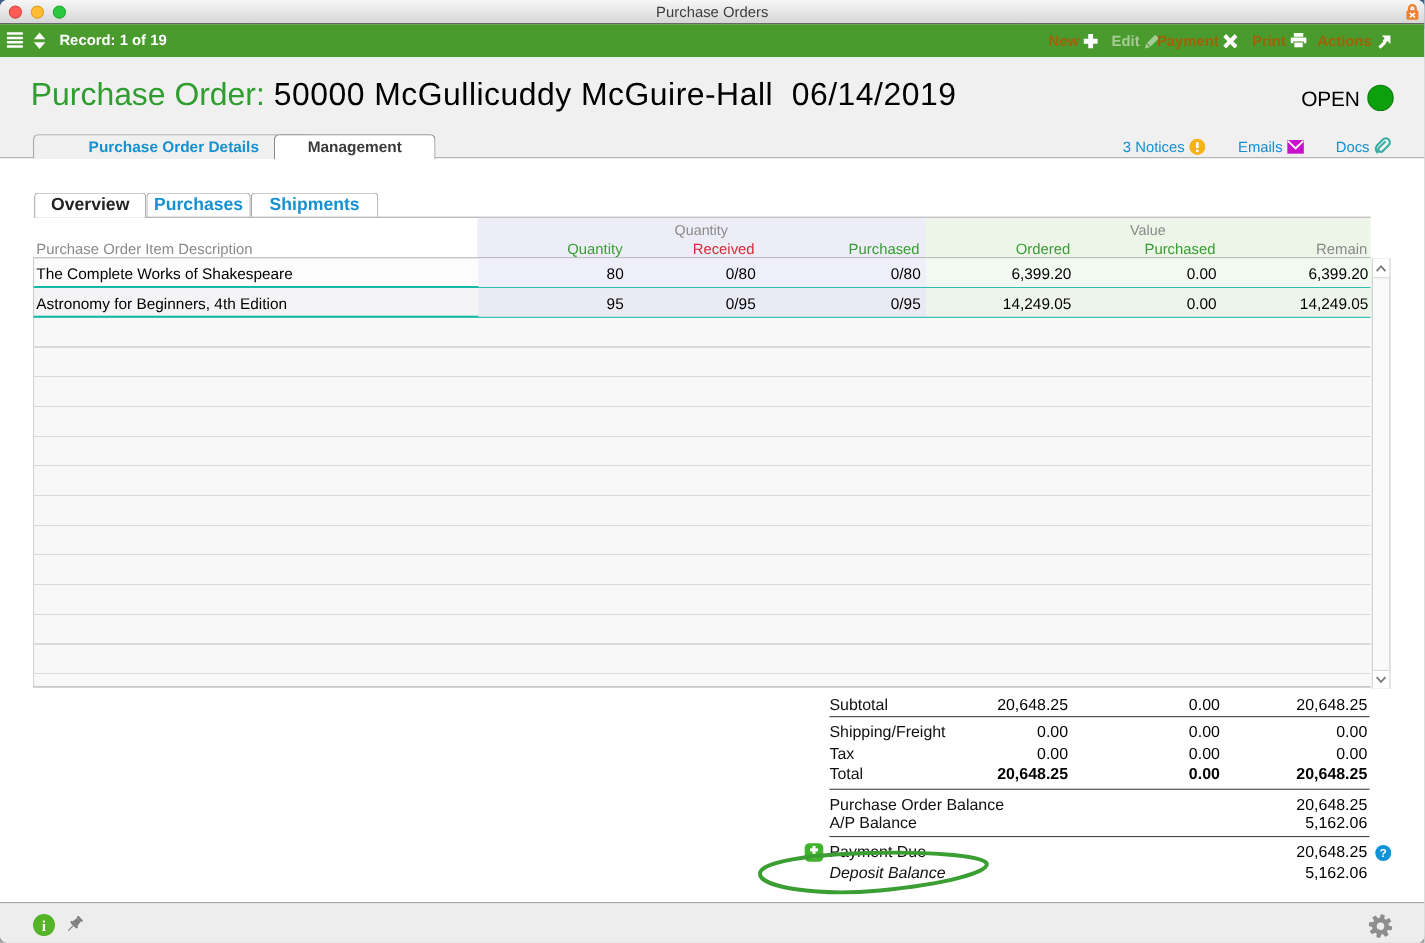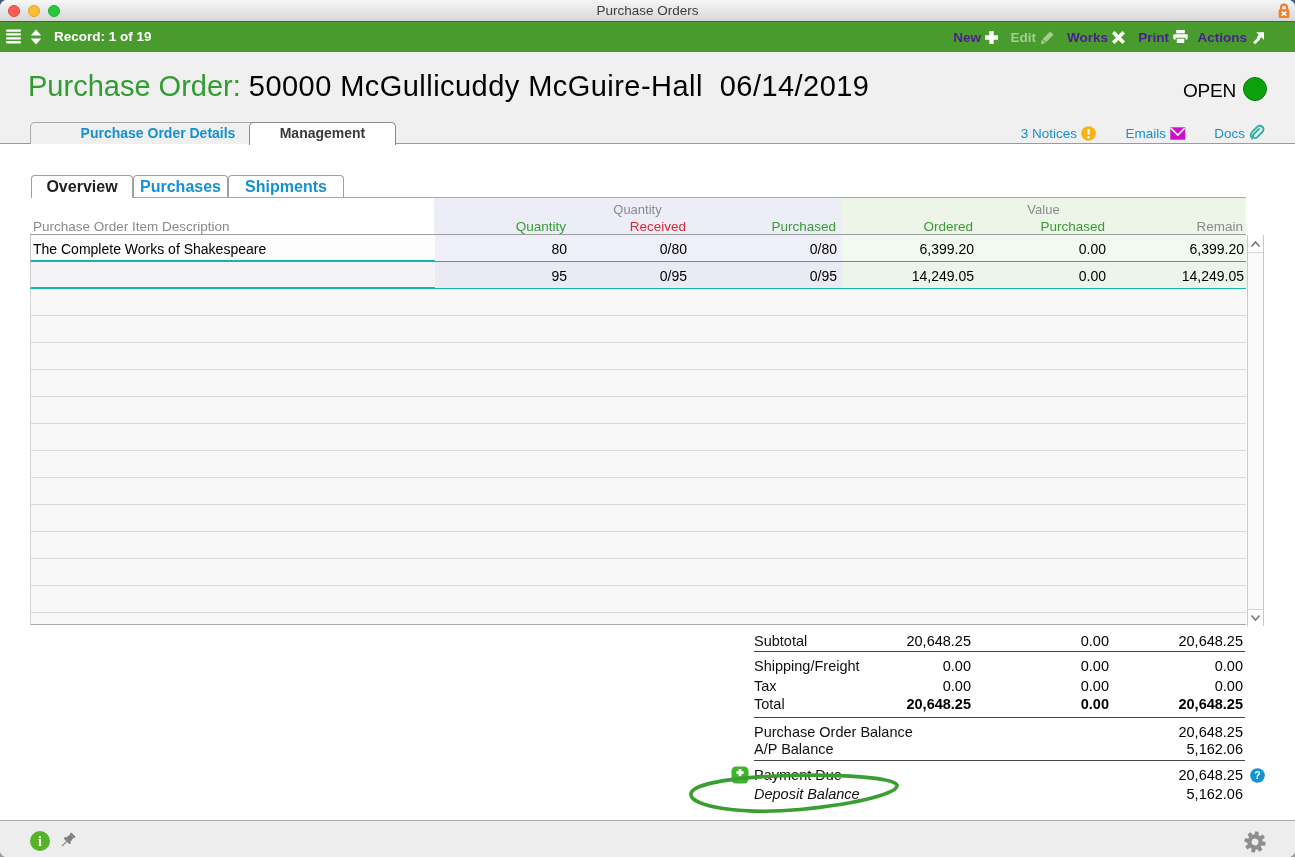--- a/index.html
+++ b/index.html
@@ -5,21 +5,21 @@
 background:linear-gradient(180deg,#3E5F87 0,#3E5F87 26px,#9B9B9B 26px,#9B9B9B 100%)}
 #win{position:relative;width:1295px;height:857px;border-radius:7px;overflow:hidden;background:#fff}
 .abs{position:absolute}
 
 #titlebar{left:0;top:0;width:1295px;height:22px;background:linear-gradient(180deg,#f7f7f7 0,#d8d8d8 95%);border-bottom:1px solid #59545c;box-sizing:border-box}
 #title{left:0;top:3px;width:1295px;text-align:center;font-size:13.5px;color:#3e3e3e;letter-spacing:0}
 .tl{top:5px;width:12px;height:12px;border-radius:50%}
 
 #toolbar{left:0;top:22px;width:1295px;height:30px;background:#4a9b2e}
 .tbtxt{top:30px;font-size:13.5px;font-weight:bold;color:#fff;line-height:14px}
-.tbbtn{top:29px;height:16px;display:flex;align-items:center;gap:4px;font-size:13.5px;font-weight:bold;color:#4c1d95}
+.tbbtn{top:29px;height:16px;display:flex;align-items:center;gap:4px;font-size:13.5px;font-weight:bold;color:#a16207}
 .tlink{top:125px;height:17px;display:flex;align-items:center;gap:4px;font-size:13.5px;color:#1590d1}
 
 #header{left:0;top:52px;width:1295px;height:92px;background:#f0f0f0}
 #h1{left:28px;top:70px;font-size:29px;white-space:nowrap;color:#000}
 #h1 .grn{color:#2f9d2f}
 #open{left:1110px;top:80px;width:126px;text-align:right;font-size:19px;letter-spacing:-0.2px;color:#000}
 #opencirc{left:1243px;top:77px;width:24px;height:24px;border-radius:50%;background:#0ca10c;border:1px solid #0a7d0a;box-sizing:border-box}
 
 #tabline{left:0;top:143px;width:1295px;height:1px;background:#9a9a9a}
 .mtab{top:122px;height:22px;box-sizing:border-box;border:1px solid #a9a9a9;border-bottom:none;border-radius:5px 5px 0 0;text-align:center;font-size:14px;font-weight:bold;line-height:21px}
@@ -99,21 +99,21 @@
       </svg>
     </div>
   <div class="abs tbbtn" style="right:240px;color:#a6cc93">
       <span>Edit</span>
   <svg width="15" height="15" viewBox="0 0 15 15">
     <path d="M0.8 14.2l1.2-4.6 3.4 3.4z" fill="#a6cc93"></path>
         <path d="M2.7 9l7.5-7.5 3.3 3.3-7.5 7.5z" fill="#a6cc93"></path>
   </svg>
     </div>
   <div class="abs tbbtn" style="right:170px">
-      <span>Works</span>
+      <span>Payment</span>
   <svg width="13" height="13" viewBox="0 0 13 13">
     <path d="M2.6 0 6.5 3.9 10.4 0 13 2.6 9.1 6.5 13 10.4 10.4 13 6.5 9.1 2.6 13 0 10.4 3.9 6.5 0 2.6z" fill="#fff"></path>
   </svg>
     </div>
   <div class="abs tbbtn" style="right:107px">
       <span>Print</span>
   <svg width="15" height="14" viewBox="0 0 15 14">
     <rect x="3.2" y="0" width="8.6" height="3.4" fill="#fff"></rect>
     <rect x="0.3" y="4.2" width="14.4" height="5.2" rx="1" fill="#fff"></rect>
     <rect x="3.2" y="8.2" width="8.6" height="5.3" fill="#fff" stroke="#4a9b2e" stroke-width="1"></rect>
@@ -181,20 +181,21 @@
     <div class="cell lavcell" style="left:404px;width:407px"></div>
     <div class="cell grncell" style="left:811px;width:405px"></div>
     <div class="cell rnum" style="left:436px;width:100px">80</div>
     <div class="cell rnum" style="left:556px;width:100px">0/80</div>
     <div class="cell rnum" style="left:706px;width:100px">0/80</div>
     <div class="cell rnum" style="left:843px;width:100px">6,399.20</div>
     <div class="cell rnum" style="left:975px;width:100px">0.00</div>
     <div class="cell rnum" style="left:1113px;width:100px">6,399.20</div>
   </div>
   <div class="abs drow" style="top:262px;background:#f4f4f6">
+    <div class="cell" style="left:2px">Astronomy for Beginners, 4th Edition</div>
     <div class="cell lavcell2" style="left:404px;width:407px"></div>
     <div class="cell grncell2" style="left:811px;width:405px"></div>
     <div class="cell rnum" style="left:436px;width:100px">95</div>
     <div class="cell rnum" style="left:556px;width:100px">0/95</div>
     <div class="cell rnum" style="left:706px;width:100px">0/95</div>
     <div class="cell rnum" style="left:843px;width:100px">14,249.05</div>
     <div class="cell rnum" style="left:975px;width:100px">0.00</div>
     <div class="cell rnum" style="left:1113px;width:100px">14,249.05</div>
   </div>
   <div id="emptyrows" class="abs"></div>

